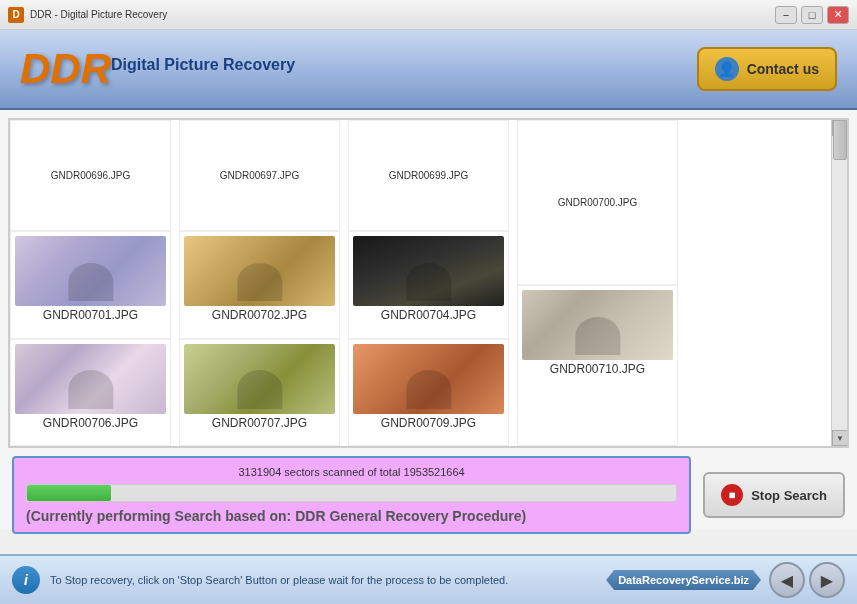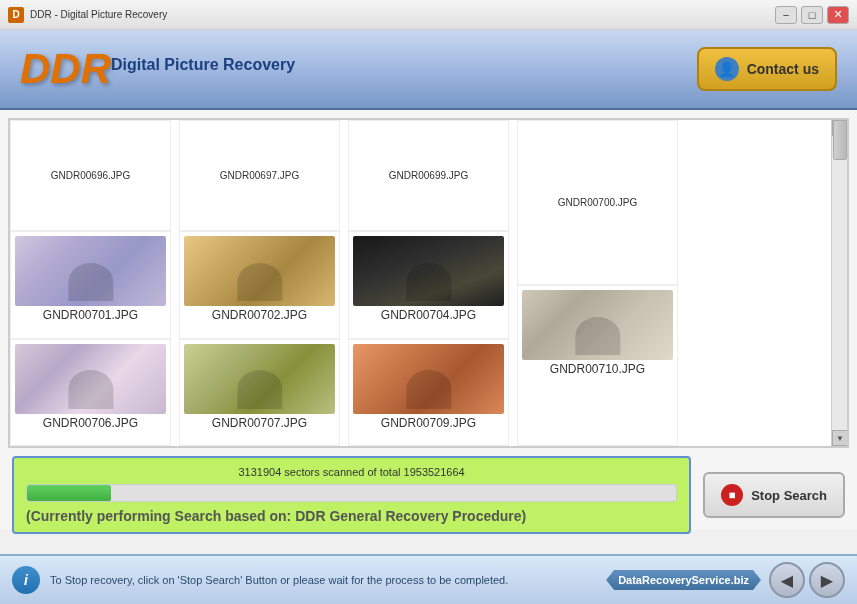--- a/index.html
+++ b/index.html
@@ -236,21 +236,21 @@
     
     .progress-area {
       display: flex;
       align-items: center;
       gap: 12px;
       margin-top: 8px;
       padding: 0 4px;
     }
     .progress-box {
       flex: 1;
-      background: #bef264;
+      background: #f0abfc;
       border: 2px solid #6090d0;
       border-radius: 4px;
       padding: 8px 12px;
     }
     .progress-text {
       font-size: 11px;
       color: #333;
       text-align: center;
       margin-bottom: 6px;
     }

